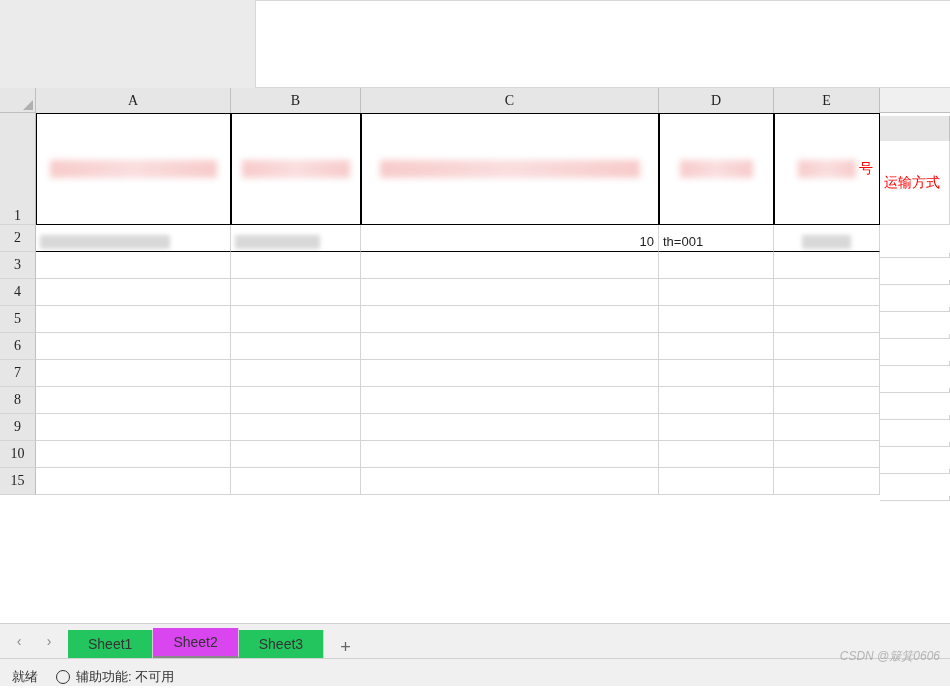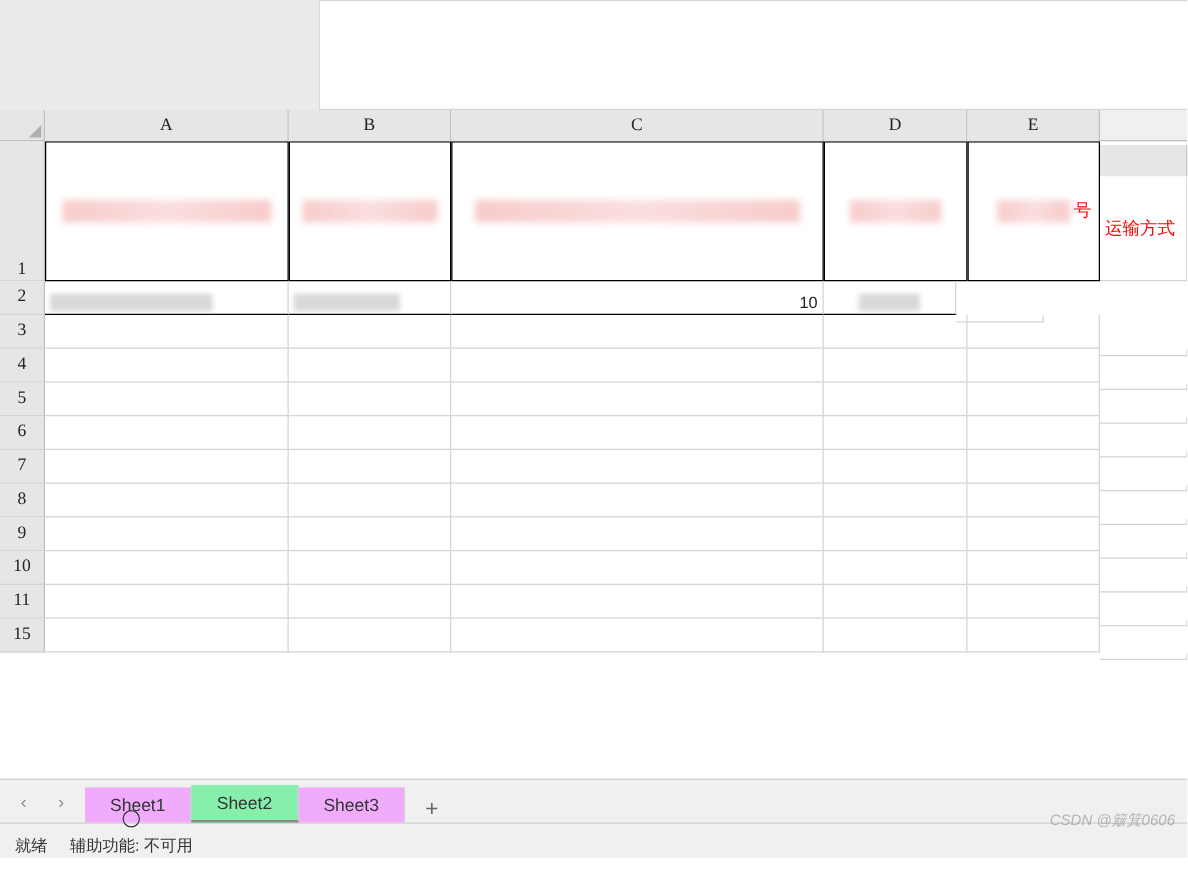--- a/index.html
+++ b/index.html
@@ -158,24 +158,24 @@
       display: flex;
       align-items: flex-end;
       height: 100%;
     }
     .tab {
       padding: 6px 20px;
       font-size: 14px;
       color: #333;
       cursor: pointer;
       border-right: 1px solid #d0d0d0;
-      background: #f0abfc;
+      background: #22c55e;
     }
     .tab.active {
-      background: #86efac;
+      background: #d946ef;
       border-bottom: 2px solid #888;
       font-weight: 500;
     }
     .add-tab {
       padding: 0 16px;
       font-size: 18px;
       color: #666;
       cursor: pointer;
     }
     .status-bar {
@@ -186,21 +186,20 @@
       border-top: 1px solid #d0d0d0;
       padding: 0 12px;
       gap: 18px;
       font-size: 13px;
       color: #333;
     }
     .accessibility {
       display: flex;
       align-items: center;
       gap: 6px;
-      flex-direction: column;
     }
     .acc-icon {
       width: 14px;
       height: 14px;
       border: 1.5px solid #333;
       border-radius: 50%;
       position: relative;
       display: inline-block;
     }
     .watermark {
@@ -267,20 +266,23 @@
     <div class="row-header">2</div>
     <div class="cell data-cell-bordered col-A">
         <div class="blur-gray"></div>
       </div>
     <div class="cell data-cell-bordered col-B">
         <div class="blur-gray"></div>
       </div>
     <div class="cell data-cell-bordered col-C" style="justify-content:flex-end;">
       <span class="partial-text">10</span>
     </div>
+    <div class="cell data-cell-bordered col-D">
+      <span class="partial-text">th=001</span>
+    </div>
     <div class="cell data-cell-bordered col-E" style="justify-content:center;">
         <div class="blur-gray" style="width:50%"></div>
       </div>
     <div class="cell col-F"></div>
   </div>
 
   <div class="grid-row">
     <div class="row-header">3</div>
     <div class="cell col-A"></div>
     <div class="cell col-B"></div>
@@ -338,29 +340,20 @@
     <div class="row-header">9</div>
     <div class="cell col-A"></div>
     <div class="cell col-B"></div>
     <div class="cell col-C"></div>
     <div class="cell col-D"></div>
     <div class="cell col-E"></div>
     <div class="cell col-F"></div>
   </div>
   <div class="grid-row">
     <div class="row-header">10</div>
-    <div class="cell col-A"></div>
-    <div class="cell col-B"></div>
-    <div class="cell col-C"></div>
-    <div class="cell col-D"></div>
-    <div class="cell col-E"></div>
-    <div class="cell col-F"></div>
-  </div>
-  <div class="grid-row">
-    <div class="row-header">11</div>
     <div class="cell col-A"></div>
     <div class="cell col-B"></div>
     <div class="cell col-C"></div>
     <div class="cell col-D"></div>
     <div class="cell col-E"></div>
     <div class="cell col-F"></div>
   </div>
   <div class="grid-row">
     <div class="row-header">15</div>
     <div class="cell col-A"></div>

